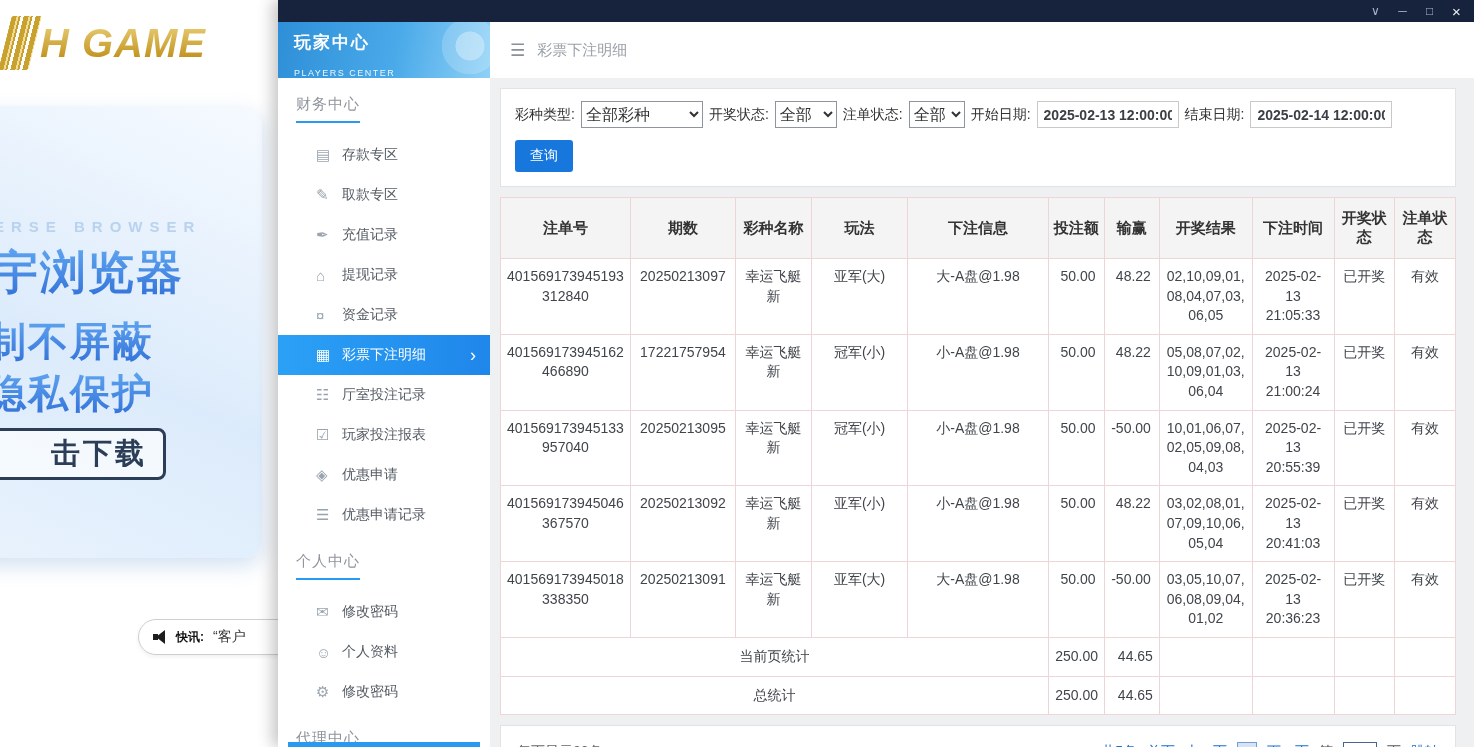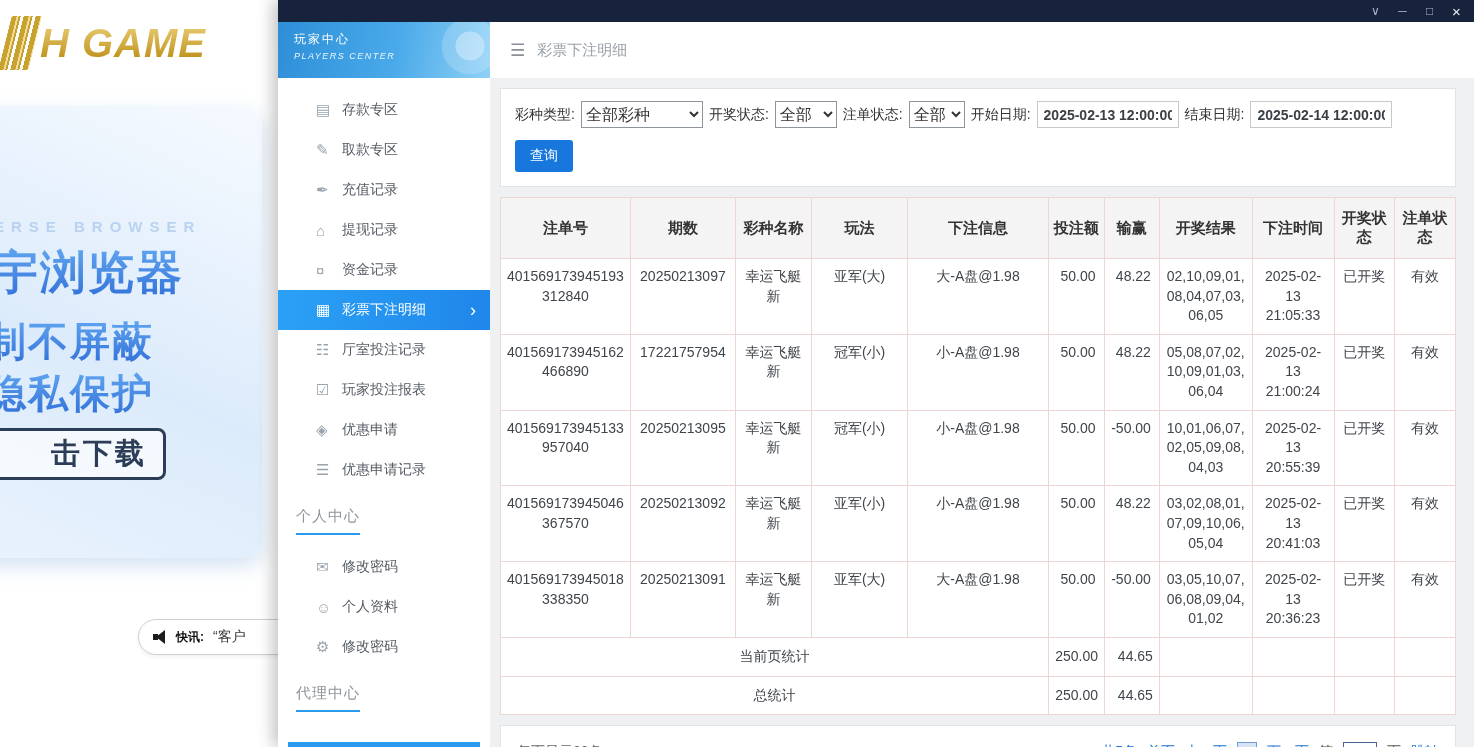--- a/index.html
+++ b/index.html
@@ -51,22 +51,22 @@
     color:#a9b4d4; font-size:12px; cursor:pointer; }
   .tb-btn.close { color:#eef1f8; font-size:15px; }
   .window-body { flex:1; display:flex; min-height:0; }
 
   
   .sidebar { width:212px; background:#fff; position:relative; flex:0 0 auto; overflow:hidden; }
   .sb-header { height:56px; padding:9px 0 0 16px; position:relative; overflow:hidden; color:#fff;
     background:linear-gradient(100deg,#2e8fd8 0%,#49a9e9 55%,#8fd1f6 100%); }
   .sb-header::after { content:""; position:absolute; right:-16px; top:-12px; width:72px; height:72px; border-radius:50%;
     background:radial-gradient(circle,rgba(255,255,255,.45) 0 28%,rgba(255,255,255,.18) 29% 55%,rgba(255,255,255,0) 56%); }
-  .sb-title { font-size:12px; font-weight:normal; letter-spacing:2px; }
-  .sb-sub { font-size:9px; letter-spacing:1.5px; color:#eaf7ff; margin-top:3px;font-style:italic; }
+  .sb-title { font-size:17px; font-weight:bold; letter-spacing:2px; }
+  .sb-sub { font-size:9px; letter-spacing:1.5px; color:#eaf7ff; margin-top:14px; }
   .nav-heading { padding:17px 18px 0; }
   .nav-heading span { display:inline-block; font-size:15px; color:#8f949c; padding-bottom:7px;
     border-bottom:2px solid #2a9af0; letter-spacing:1px; }
   .nav-items { margin-top:12px; }
   .nav-item { height:40px; display:flex; align-items:center; padding-left:38px; color:#555b63;
     font-size:14px; cursor:pointer; }
   .nav-icon { width:26px; font-size:15px; color:#9aa4ae; flex:0 0 auto; }
   .nav-item.active { background:linear-gradient(90deg,#2ba1f6,#1f86ea); color:#fff; }
   .nav-item.active .nav-icon { color:#fff; }
   .chev { margin-left:auto; padding-right:14px; font-size:18px; color:#fff; }
@@ -145,20 +145,21 @@
     </div>
     <div class="window-body">
 
       <aside class="sidebar">
         <div class="sb-header">
           <div class="sb-title">玩家中心</div>
           <div class="sb-sub">PLAYERS CENTER</div>
         </div>
         <nav>
             <div class="nav-group">
+              <div class="nav-heading"><span>财务中心</span></div>
               <div class="nav-items">
                 <div class="nav-item">
                   <span class="nav-icon">▤</span>
                   <span>存款专区</span>
                 </div>
                 <div class="nav-item">
                   <span class="nav-icon">✎</span>
                   <span>取款专区</span>
                 </div>
                 <div class="nav-item">

